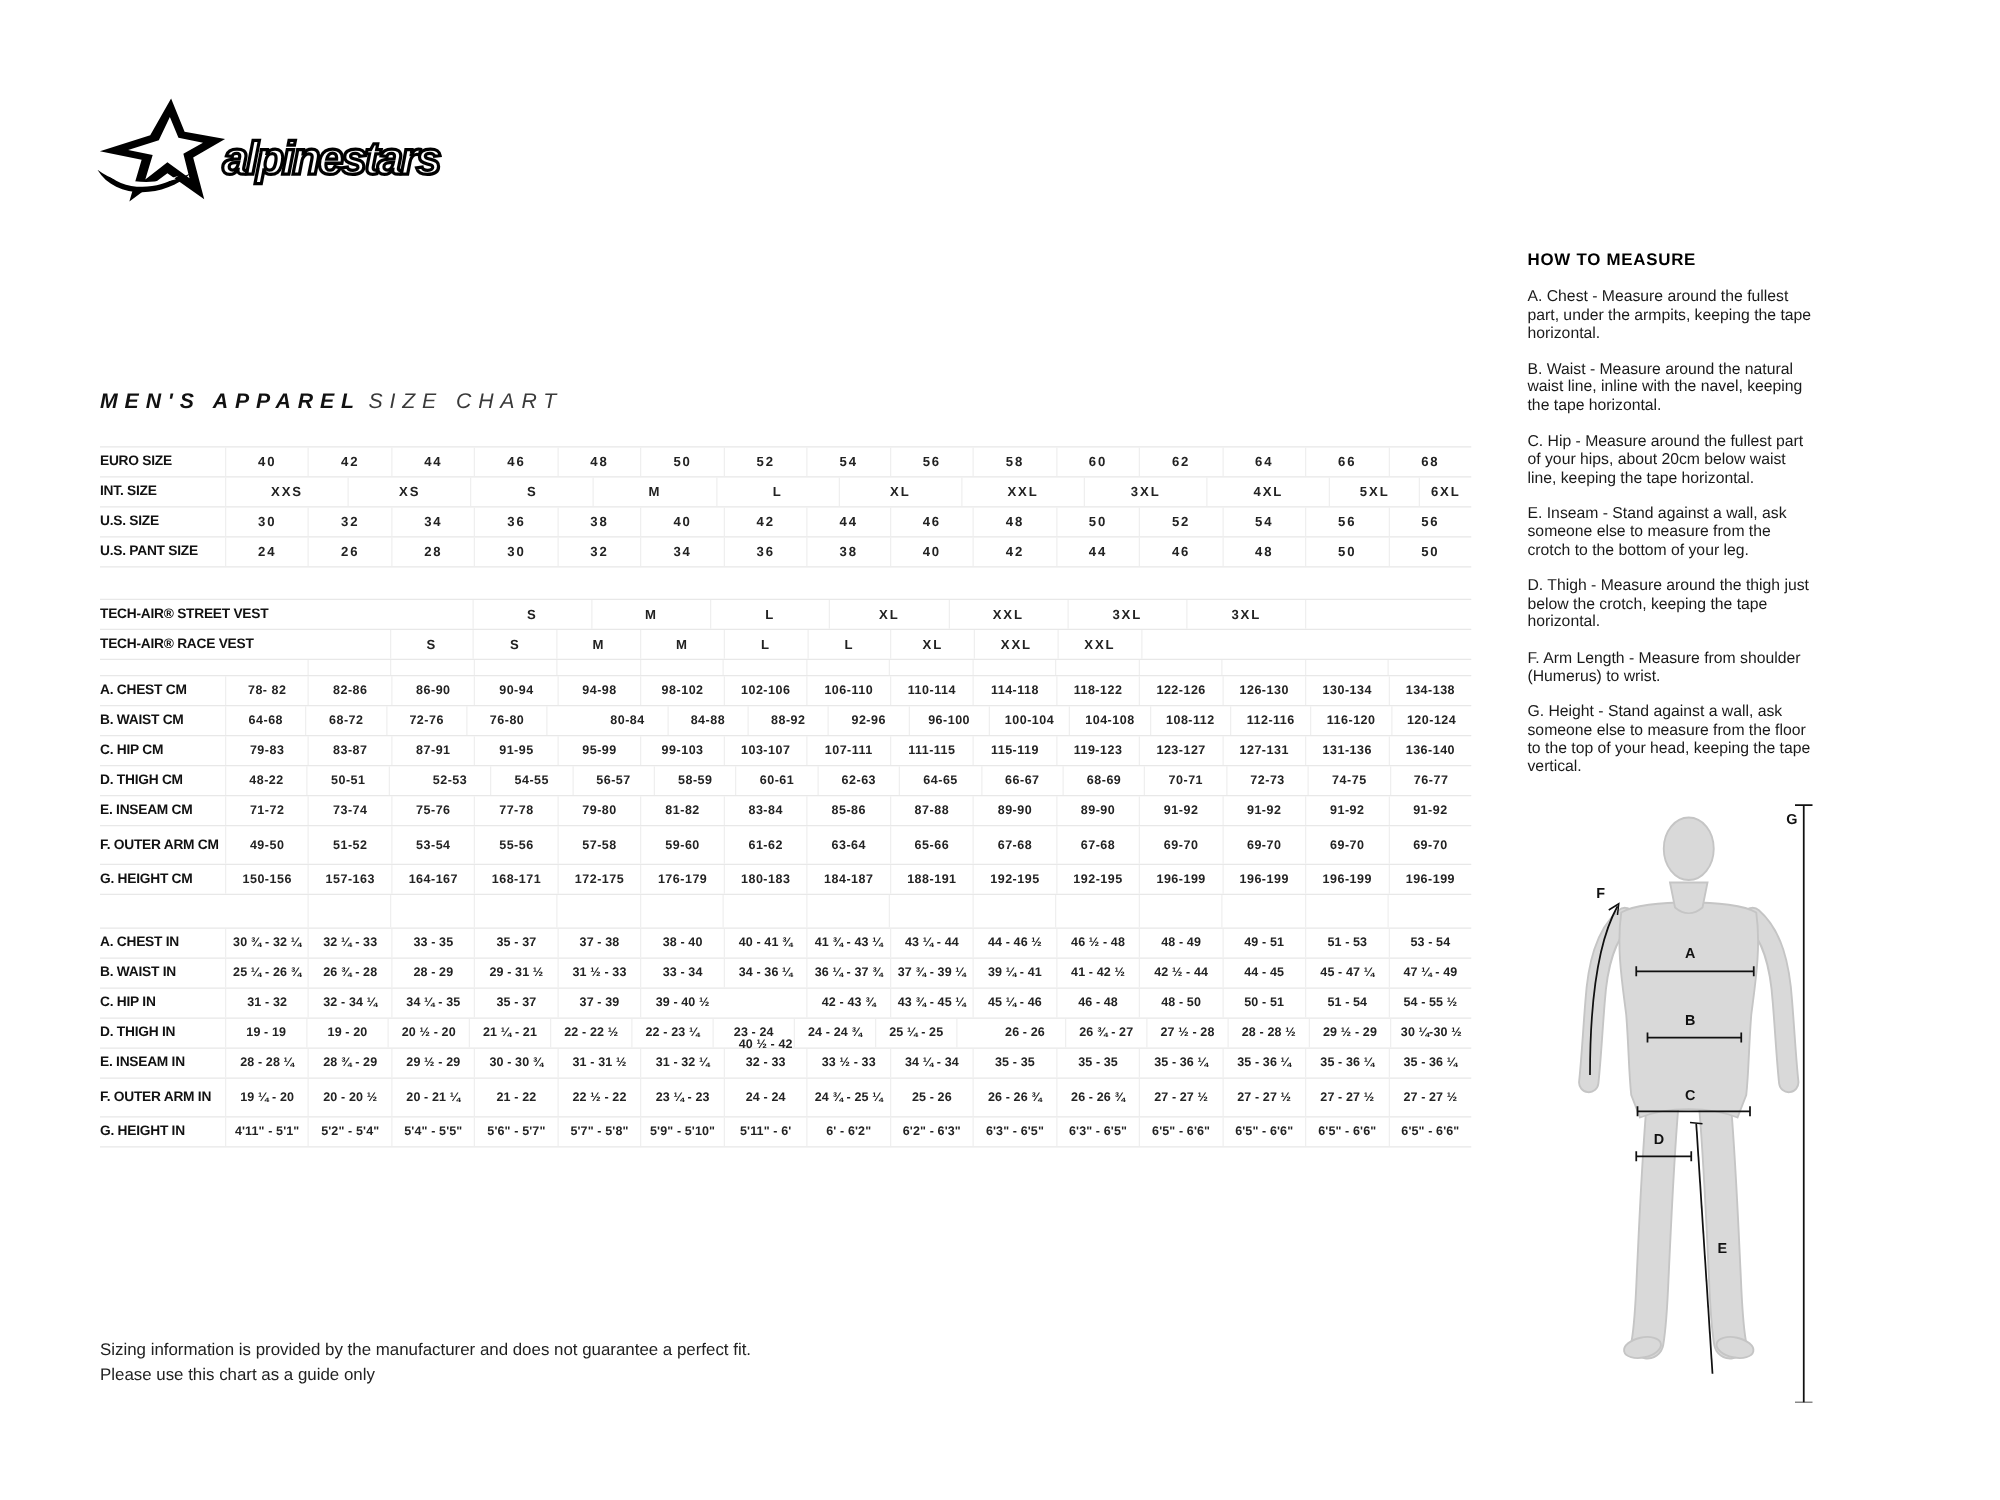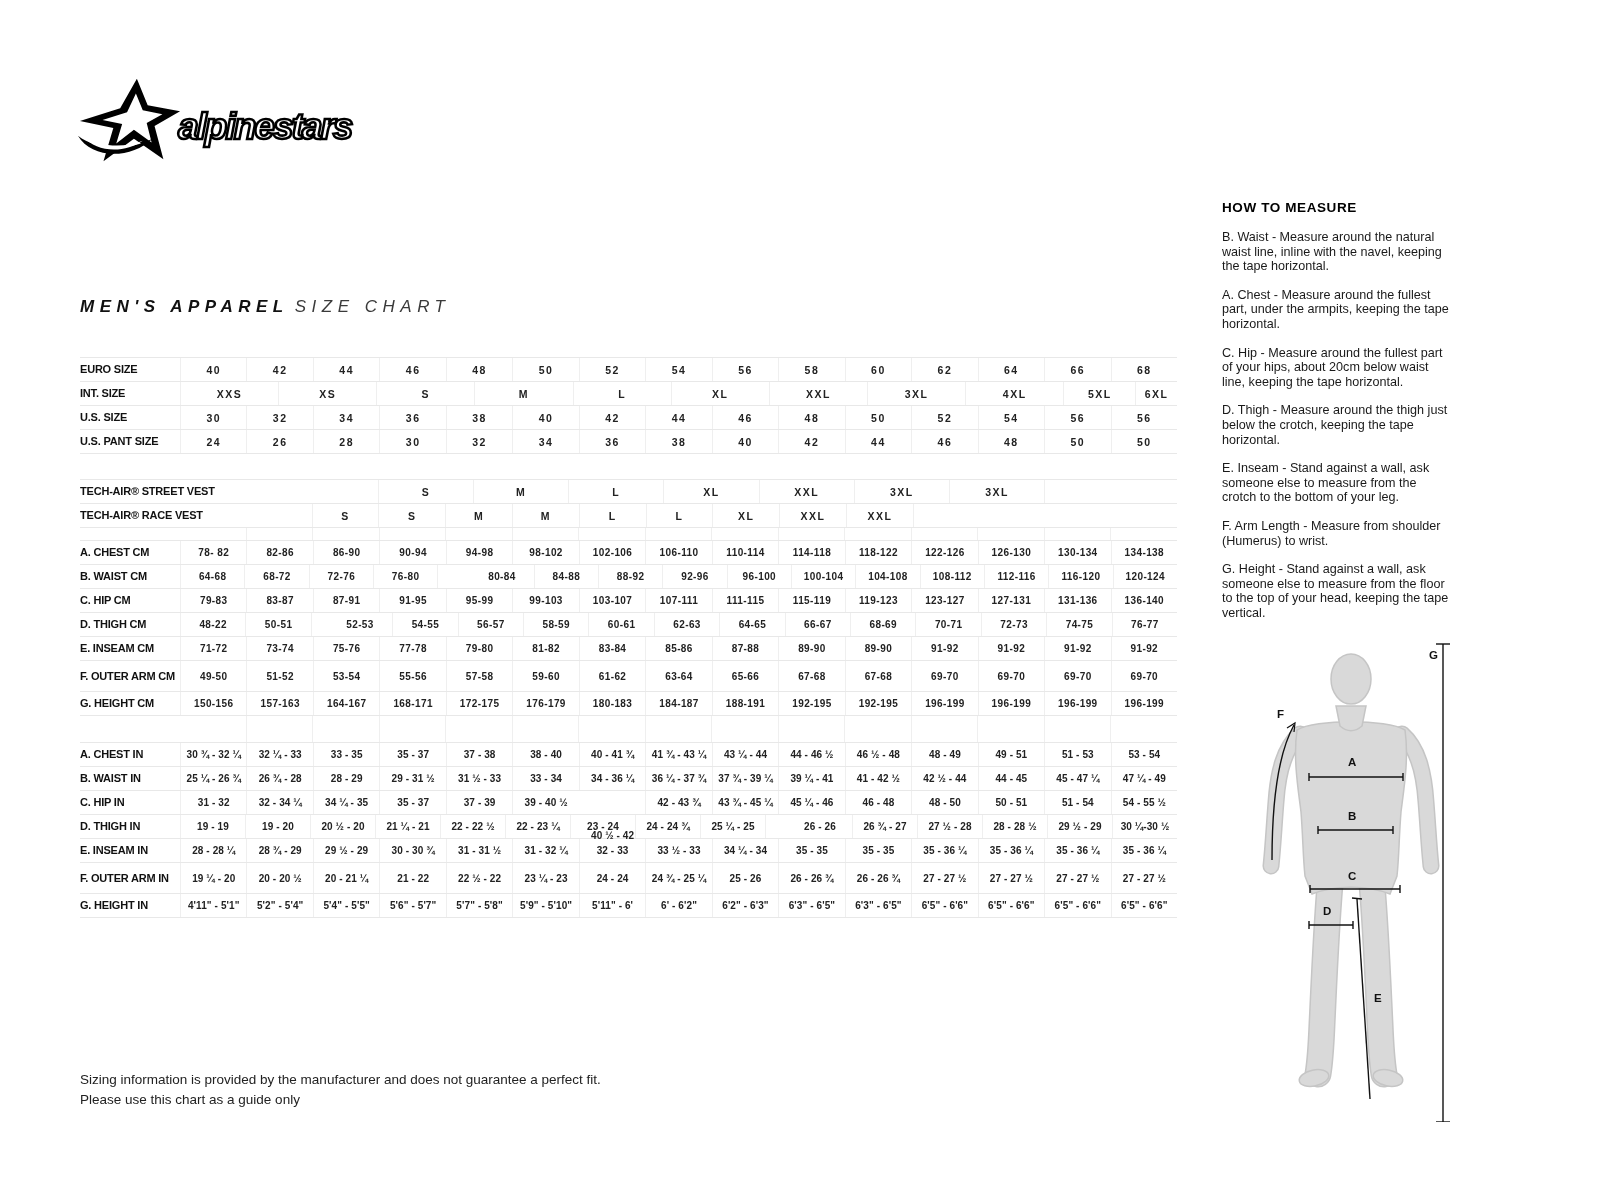--- a/index.html
+++ b/index.html
@@ -6,21 +6,21 @@
   html,body { width:1600px; height:1200px; background:#ffffff; font-family:"Liberation Sans", sans-serif; color:#1c1c1c; }
   .page { position:relative; width:1600px; height:1200px; overflow:hidden; background:#fff; }
 
   
   .logo { position:absolute; left:76px; top:76px; display:flex; align-items:center; height:92px; }
   .logo svg { display:block; }
   .logo-text { font-style:italic; font-weight:900; font-size:37px; letter-spacing:-2px;
                color:#ffffff; -webkit-text-stroke:2.6px #000; margin-left:-6px; padding-top:10px; }
 
   
-  .title { position:absolute; left:80px; top:297px; white-space:nowrap; }
+  .title { position:absolute; left:80px; top:311px; white-space:nowrap; }
   .title-bold { font-style:italic; font-weight:900; font-size:17px; letter-spacing:5.5px; color:#111; }
   .title-light { font-style:italic; font-weight:400; font-size:17px; letter-spacing:5.5px; color:#3a3a3a; margin-left:6px; }
 
   
   .table { position:absolute; left:80px; top:357px; width:1097px; }
   .tblock.btop { border-top:1px solid #e8e8e8; }
   .trow { display:flex; align-items:stretch; height:24px; border-bottom:1px solid #e8e8e8; }
   .trow.tall { height:31px; }
   .tlabel { flex:0 0 100px; width:100px; display:flex; align-items:center;
             font-weight:700; font-size:11px; letter-spacing:-0.2px; line-height:1.1; color:#111; }
@@ -496,25 +496,25 @@
             <div class="tcell val" style="flex: 1 0 0px;">6'5" - 6'6"</div>
             <div class="tcell val" style="flex: 1 0 0px;">6'5" - 6'6"</div>
           </div>
         </div>
       </div>
     </div>
 
   <aside class="measure">
     <h3>HOW TO MEASURE</h3>
     <div id="measure-items">
+        <p>A. Chest - Measure around the fullest part, under the armpits, keeping the tape horizontal.</p>
         <p>B. Waist - Measure around the natural waist line, inline with the navel, keeping the tape horizontal.</p>
-        <p>A. Chest - Measure around the fullest part, under the armpits, keeping the tape horizontal.</p>
         <p>C. Hip - Measure around the fullest part of your hips, about 20cm below waist line, keeping the tape horizontal.</p>
+        <p>E. Inseam - Stand against a wall, ask someone else to measure from the crotch to the bottom of your leg.</p>
         <p>D. Thigh - Measure around the thigh just below the crotch, keeping the tape horizontal.</p>
-        <p>E. Inseam - Stand against a wall, ask someone else to measure from the crotch to the bottom of your leg.</p>
         <p>F. Arm Length - Measure from shoulder (Humerus) to wrist.</p>
         <p>G. Height - Stand against a wall, ask someone else to measure from the floor to the top of your head, keeping the tape vertical.</p>
       </div>
   </aside>
 
   <div class="figure">
     <svg id="figure-svg" width="330" height="500" viewBox="0 0 330 500" aria-hidden="true">
 
       <path d="M70,112 C54,126 48,150 46,180 C44,205 43,225 41,244" fill="none" stroke="#c5c5c5" stroke-width="17" stroke-linecap="round"></path>
       <path d="M70,112 C54,126 48,150 46,180 C44,205 43,225 41,244" fill="none" stroke="#d9d9d9" stroke-width="14" stroke-linecap="round"></path>

